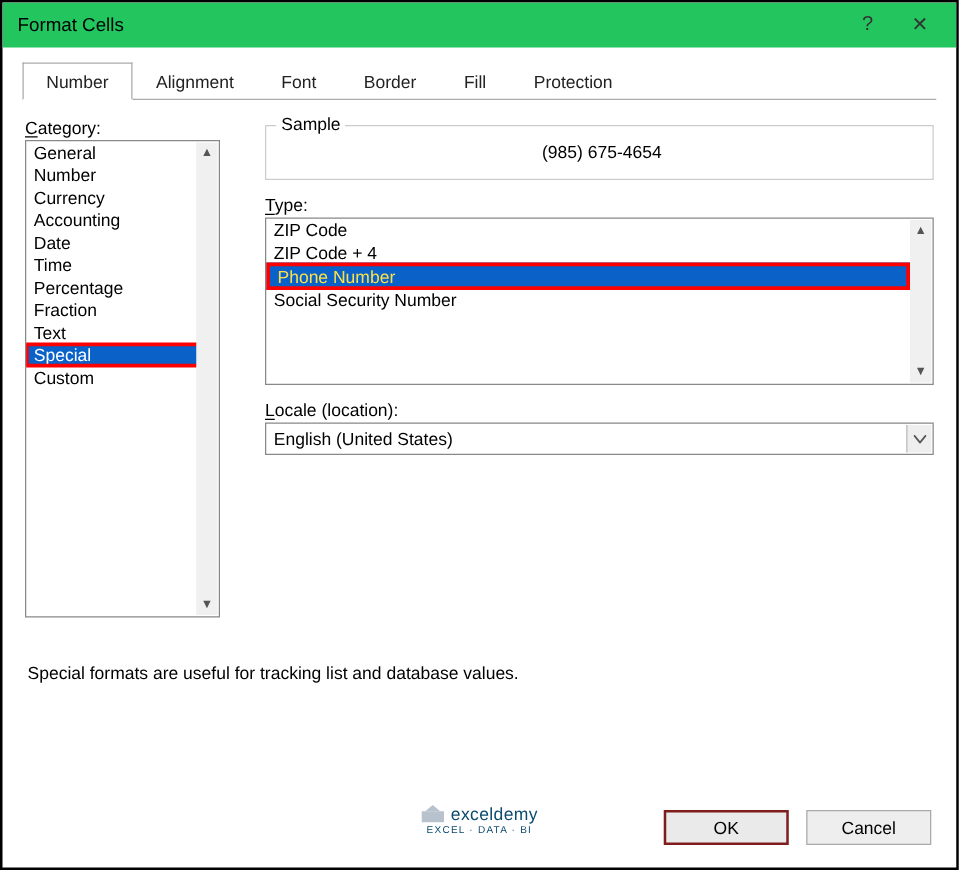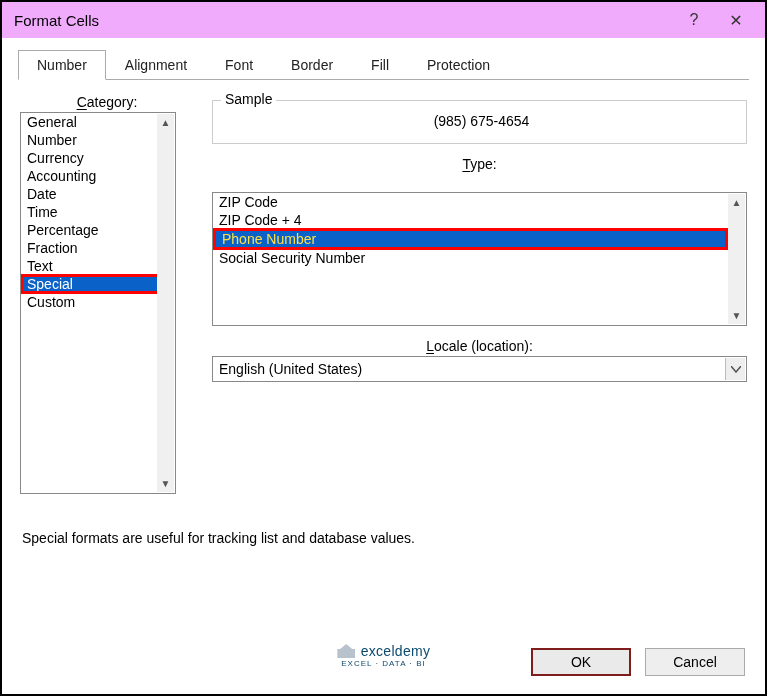--- a/index.html
+++ b/index.html
@@ -14,21 +14,21 @@
     color: #000;
     border: 2px solid #000;
     position: relative;
   }
   
   .titlebar {
     height: 36px;
     display: flex;
     align-items: center;
     padding: 0 8px 0 12px;
-    background: #f0abfc;
+    background: #22c55e;
   }
   .titlebar .title { flex: 1; font-size: 15px; }
   .titlebar .tbtn {
     width: 42px; height: 30px;
     display: flex; align-items: center; justify-content: center;
     font-size: 16px; color: #333;
   }
   
   .tabs {
     display: flex;
@@ -54,21 +54,21 @@
     z-index: 1;
   }
   
   .content {
     padding: 14px 18px 0 18px;
     display: flex;
     gap: 18px;
   }
   .col-left { width: 174px; }
   .col-right { flex: 1; }
-  .label { font-size: 14px; margin-bottom: 2px; text-align: center; }
+  .label { font-size: 14px; margin-bottom: 2px; }
   .underline-c { text-decoration: underline; text-decoration-color: #000; text-underline-offset: 2px; }
   .listbox {
     border: 1px solid #888;
     height: 382px;
     width: 156px;
     position: relative;
     overflow: hidden;
   }
   .listbox .items { padding: 0; }
   .listbox .item {
@@ -111,21 +111,21 @@
     padding: 0 4px;
     font-size: 14px;
   }
   .sample-value { padding: 6px 0 0 4px; font-size: 14px; }
   
   .typebox {
     border: 1px solid #888;
     height: 134px;
     position: relative;
     overflow: hidden;
-    margin-top: 20px;
+    margin-top: 2px;
   }
   .typebox .items { padding: 0; }
   .typebox .item {
     padding: 0 6px;
     line-height: 18px;
     font-size: 14px;
     white-space: nowrap;
   }
   .typebox .item.selected {
     background: #0a62c9;

